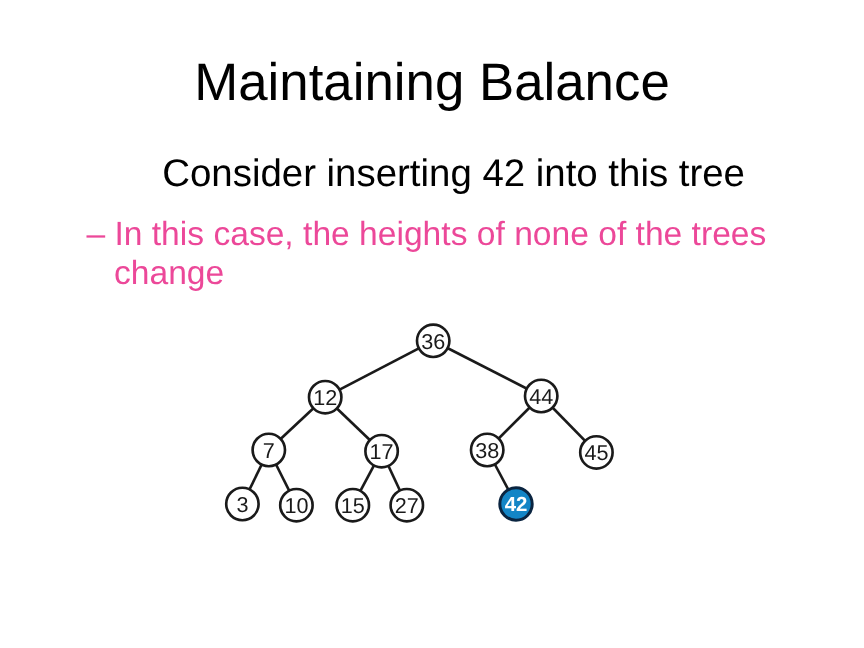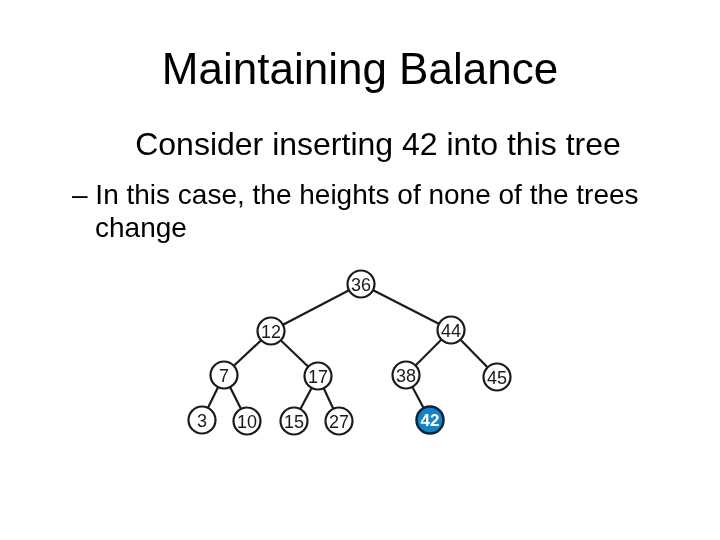--- a/index.html
+++ b/index.html
@@ -44,21 +44,21 @@
   .sub-bullet {
     position: absolute;
     top: 178px;
     left: 72px;
     width: 560px;
     margin: 0;
     font-size: 28px;
     line-height: 33px;
     padding-left: 23px;
     text-indent: -23px;
-    color: #000000;
+    color: #ec4899;
   }
   .tree-svg {
     position: absolute;
     top: 0;
     left: 0;
   }
   .tree-svg text {
     font-family: "Liberation Sans", sans-serif;
   }
 </style>

